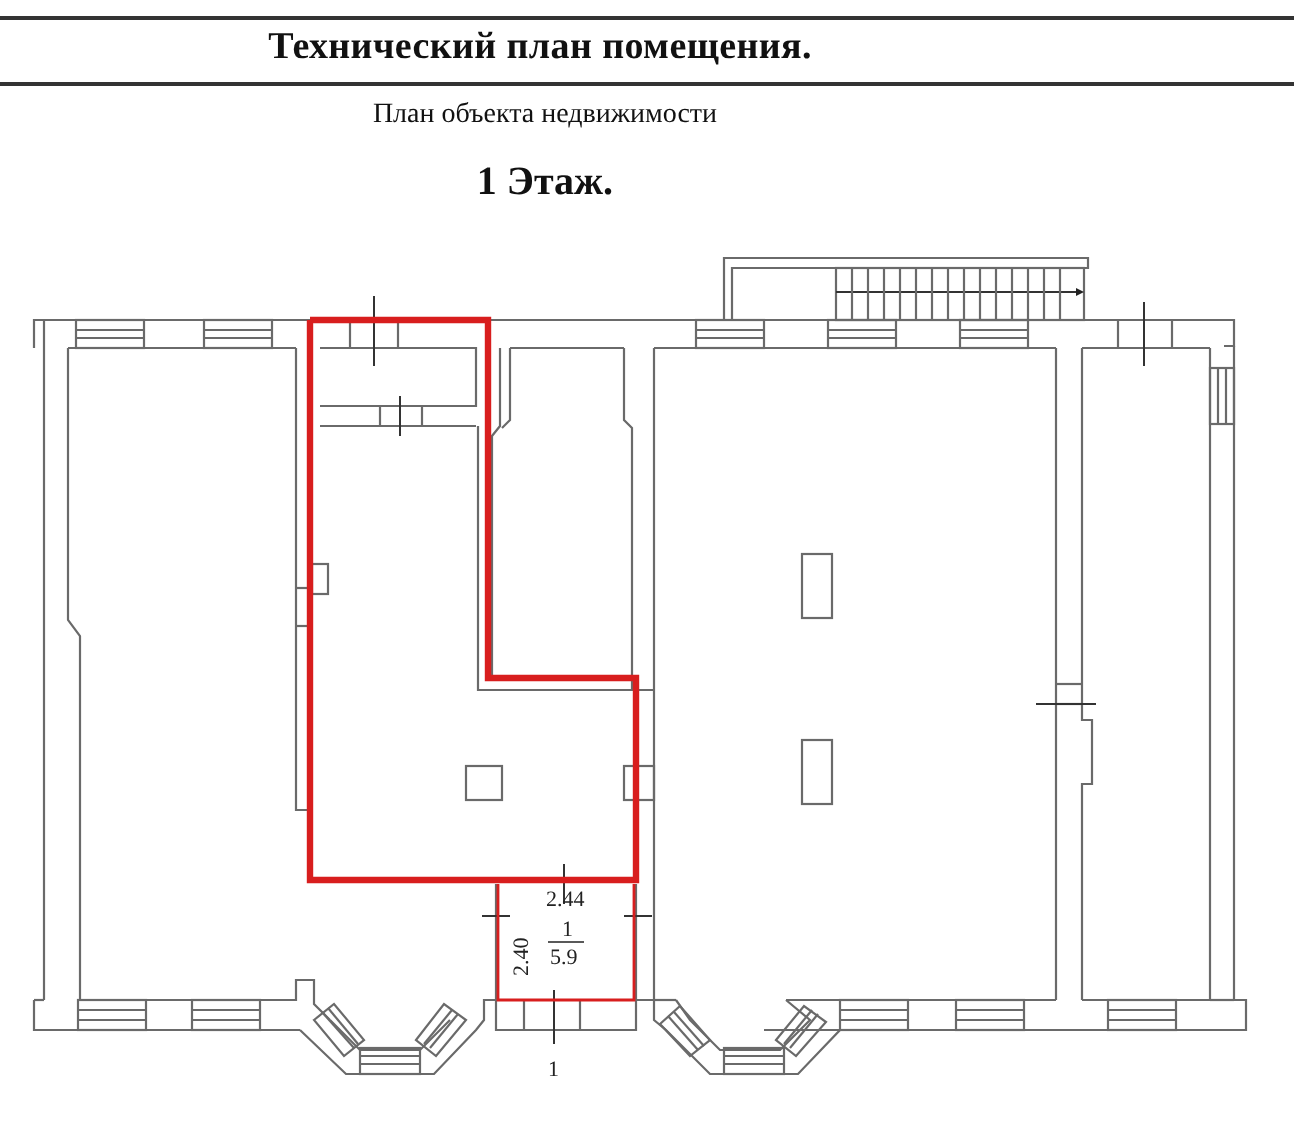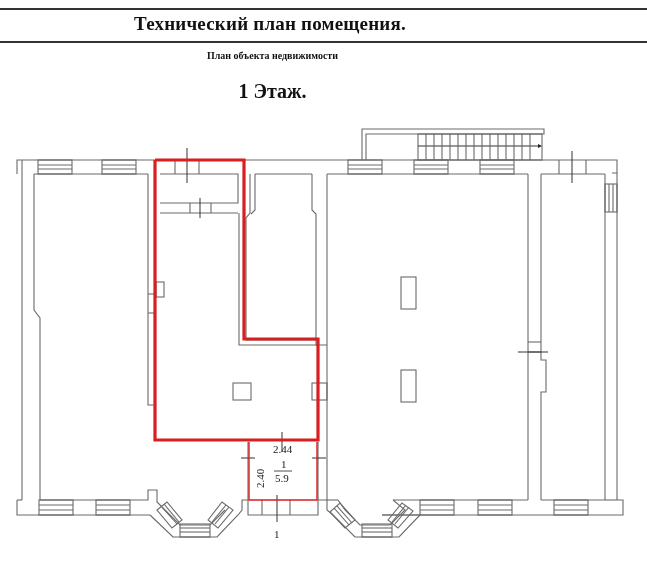--- a/index.html
+++ b/index.html
@@ -7,21 +7,21 @@
     body { position: relative; font-family: "Liberation Serif", serif; color: #111; }
     .rule { position: absolute; left: 0; width: 647px; height: 2px; background: #333; }
     .rule.top { top: 8px; }
     .rule.bottom { top: 41px; }
     .title {
       position: absolute; top: 13px; left: 0; width: 540px; text-align: center;
       font-size: 19px; font-weight: bold; letter-spacing: 0.2px;
     }
     .subtitle {
       position: absolute; top: 50px; left: 0; width: 545px; text-align: center;
-      font-size: 10px; font-weight: bold;
+      font-size: 14px; font-weight: normal;
     }
     .floor {
       position: absolute; top: 80px; left: 0; width: 545px; text-align: center;
       font-size: 20px; font-weight: bold;
     }
     svg.plan { position: absolute; left: 0; top: 0; width: 647px; height: 574px; }
     .w { fill: none; stroke: #6a6a6a; stroke-width: 1.1; }
     .wd { fill: none; stroke: #333; stroke-width: 1; }
     .red { fill: none; stroke: #d81e1e; stroke-width: 3.2; stroke-linejoin: miter; }
     .lbl { font-family: "Liberation Serif", serif; font-size: 11px; fill: #222; }

